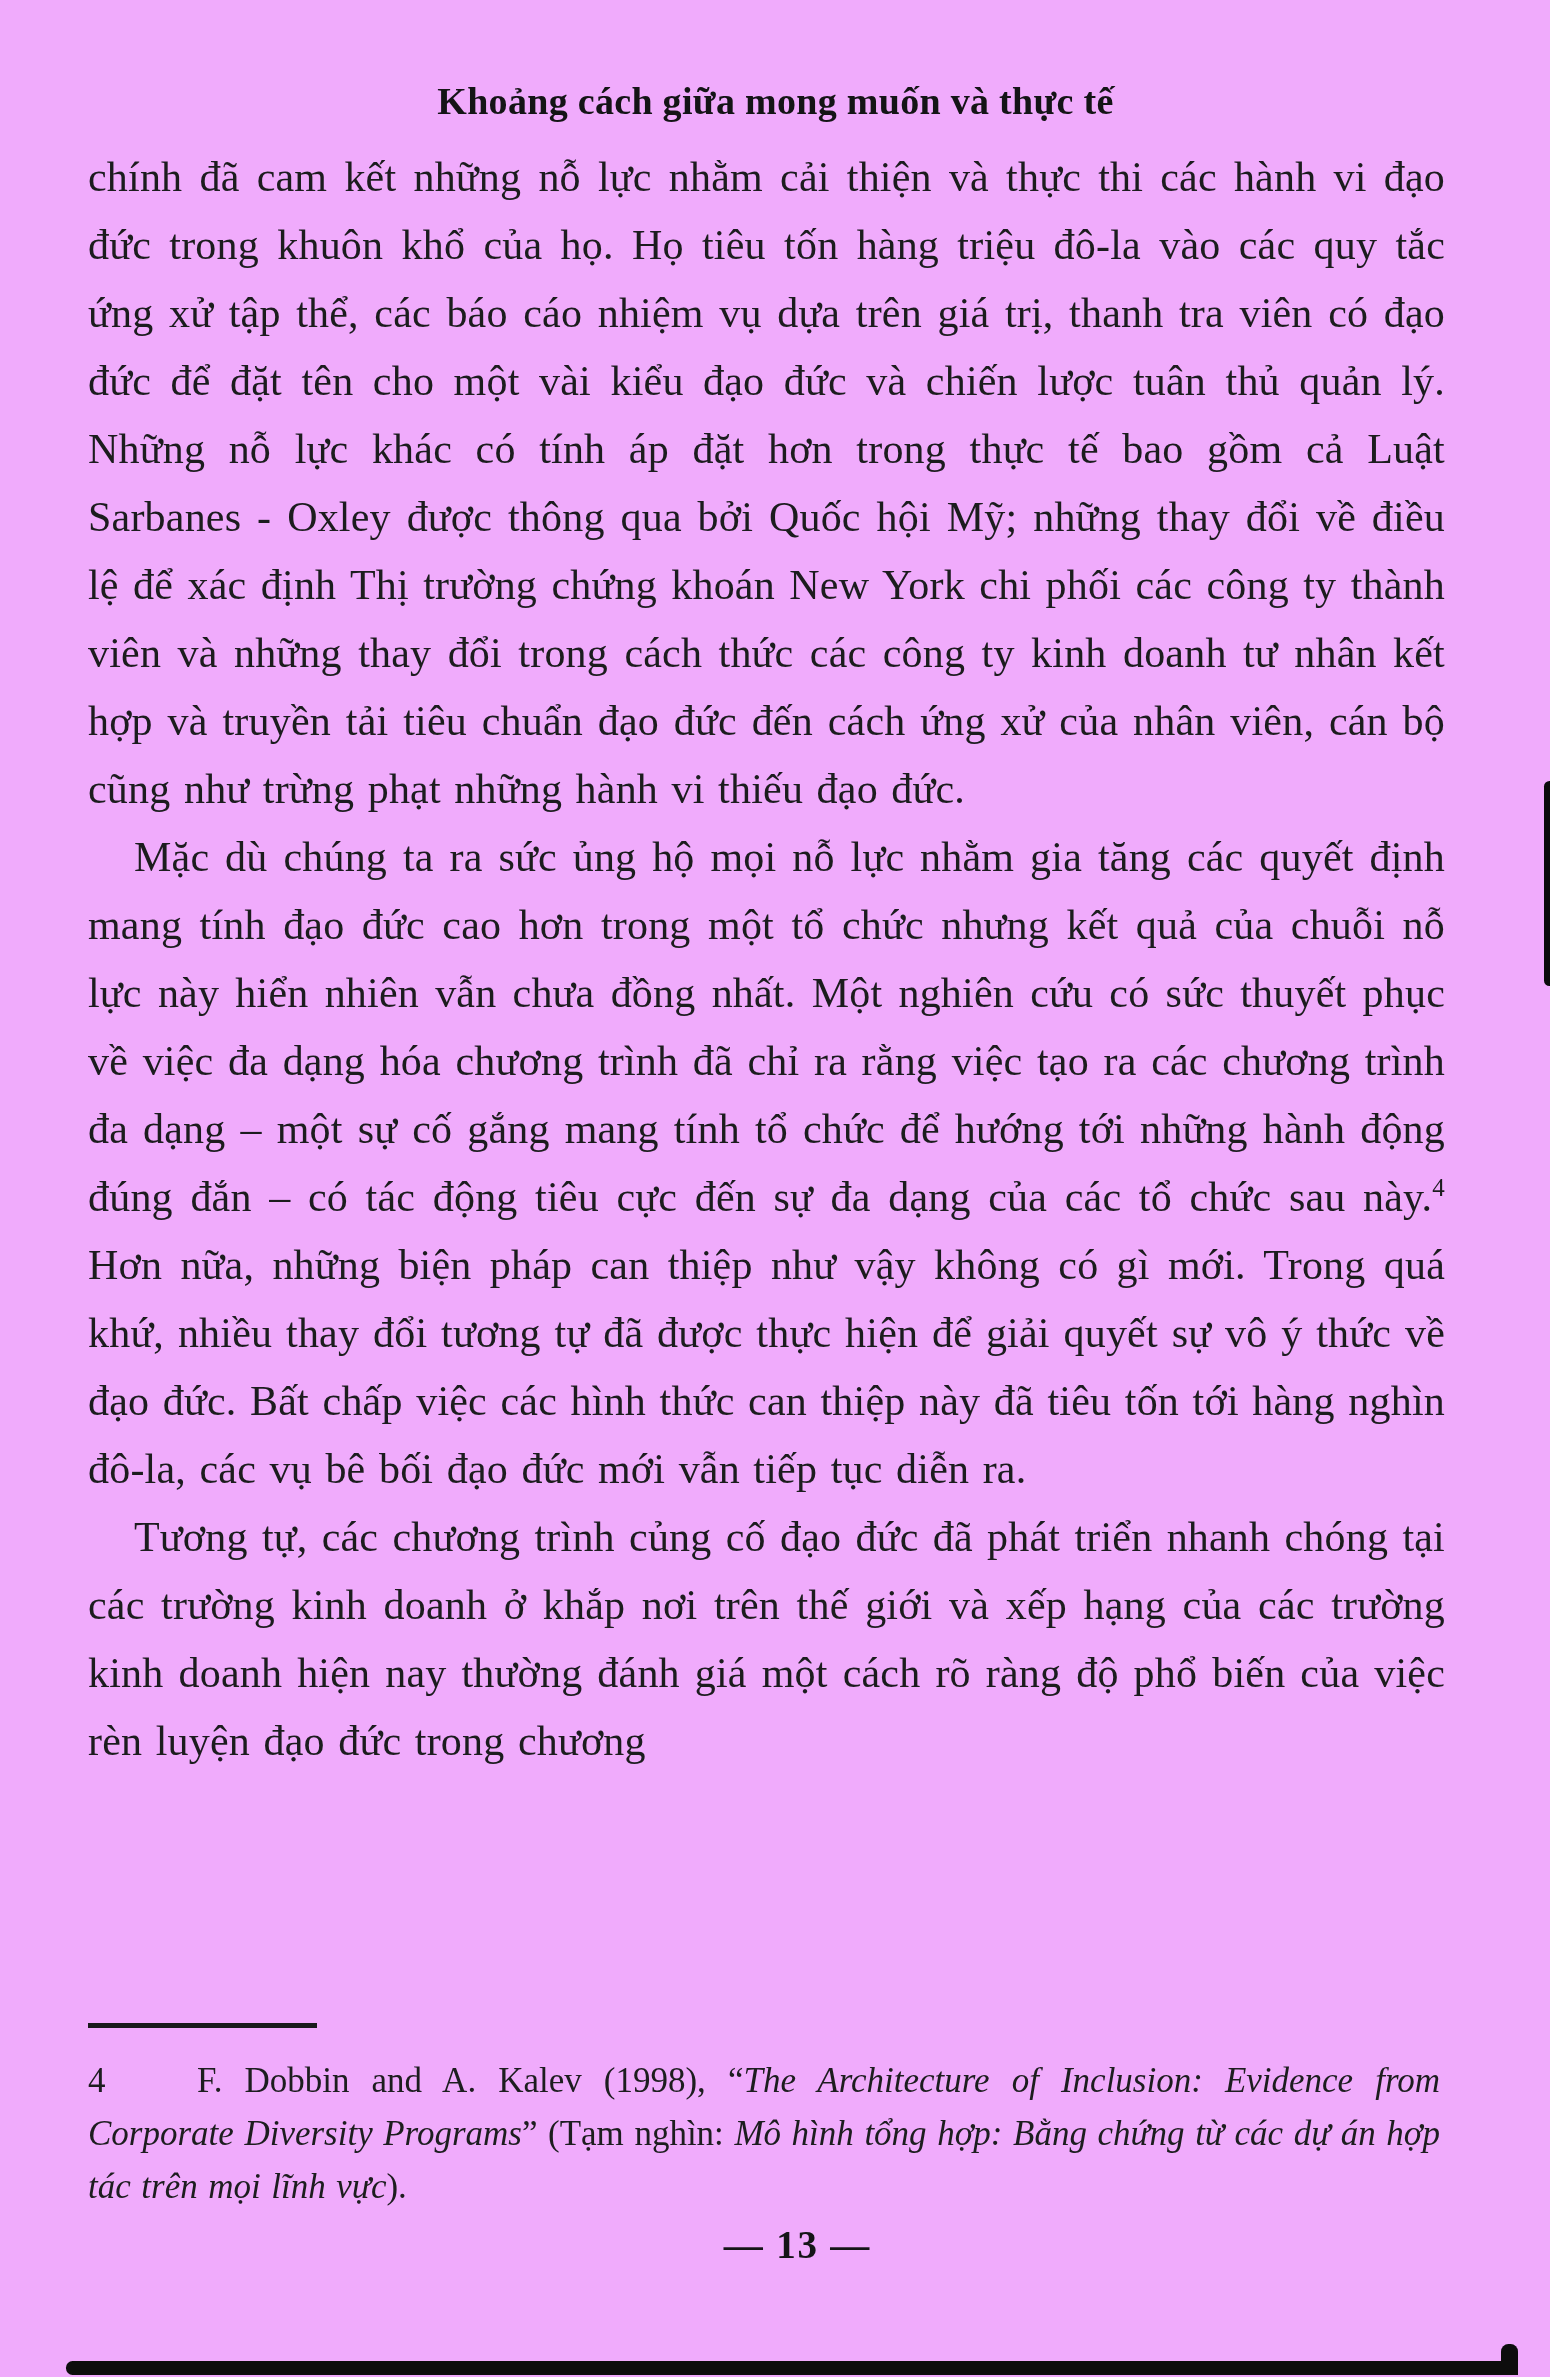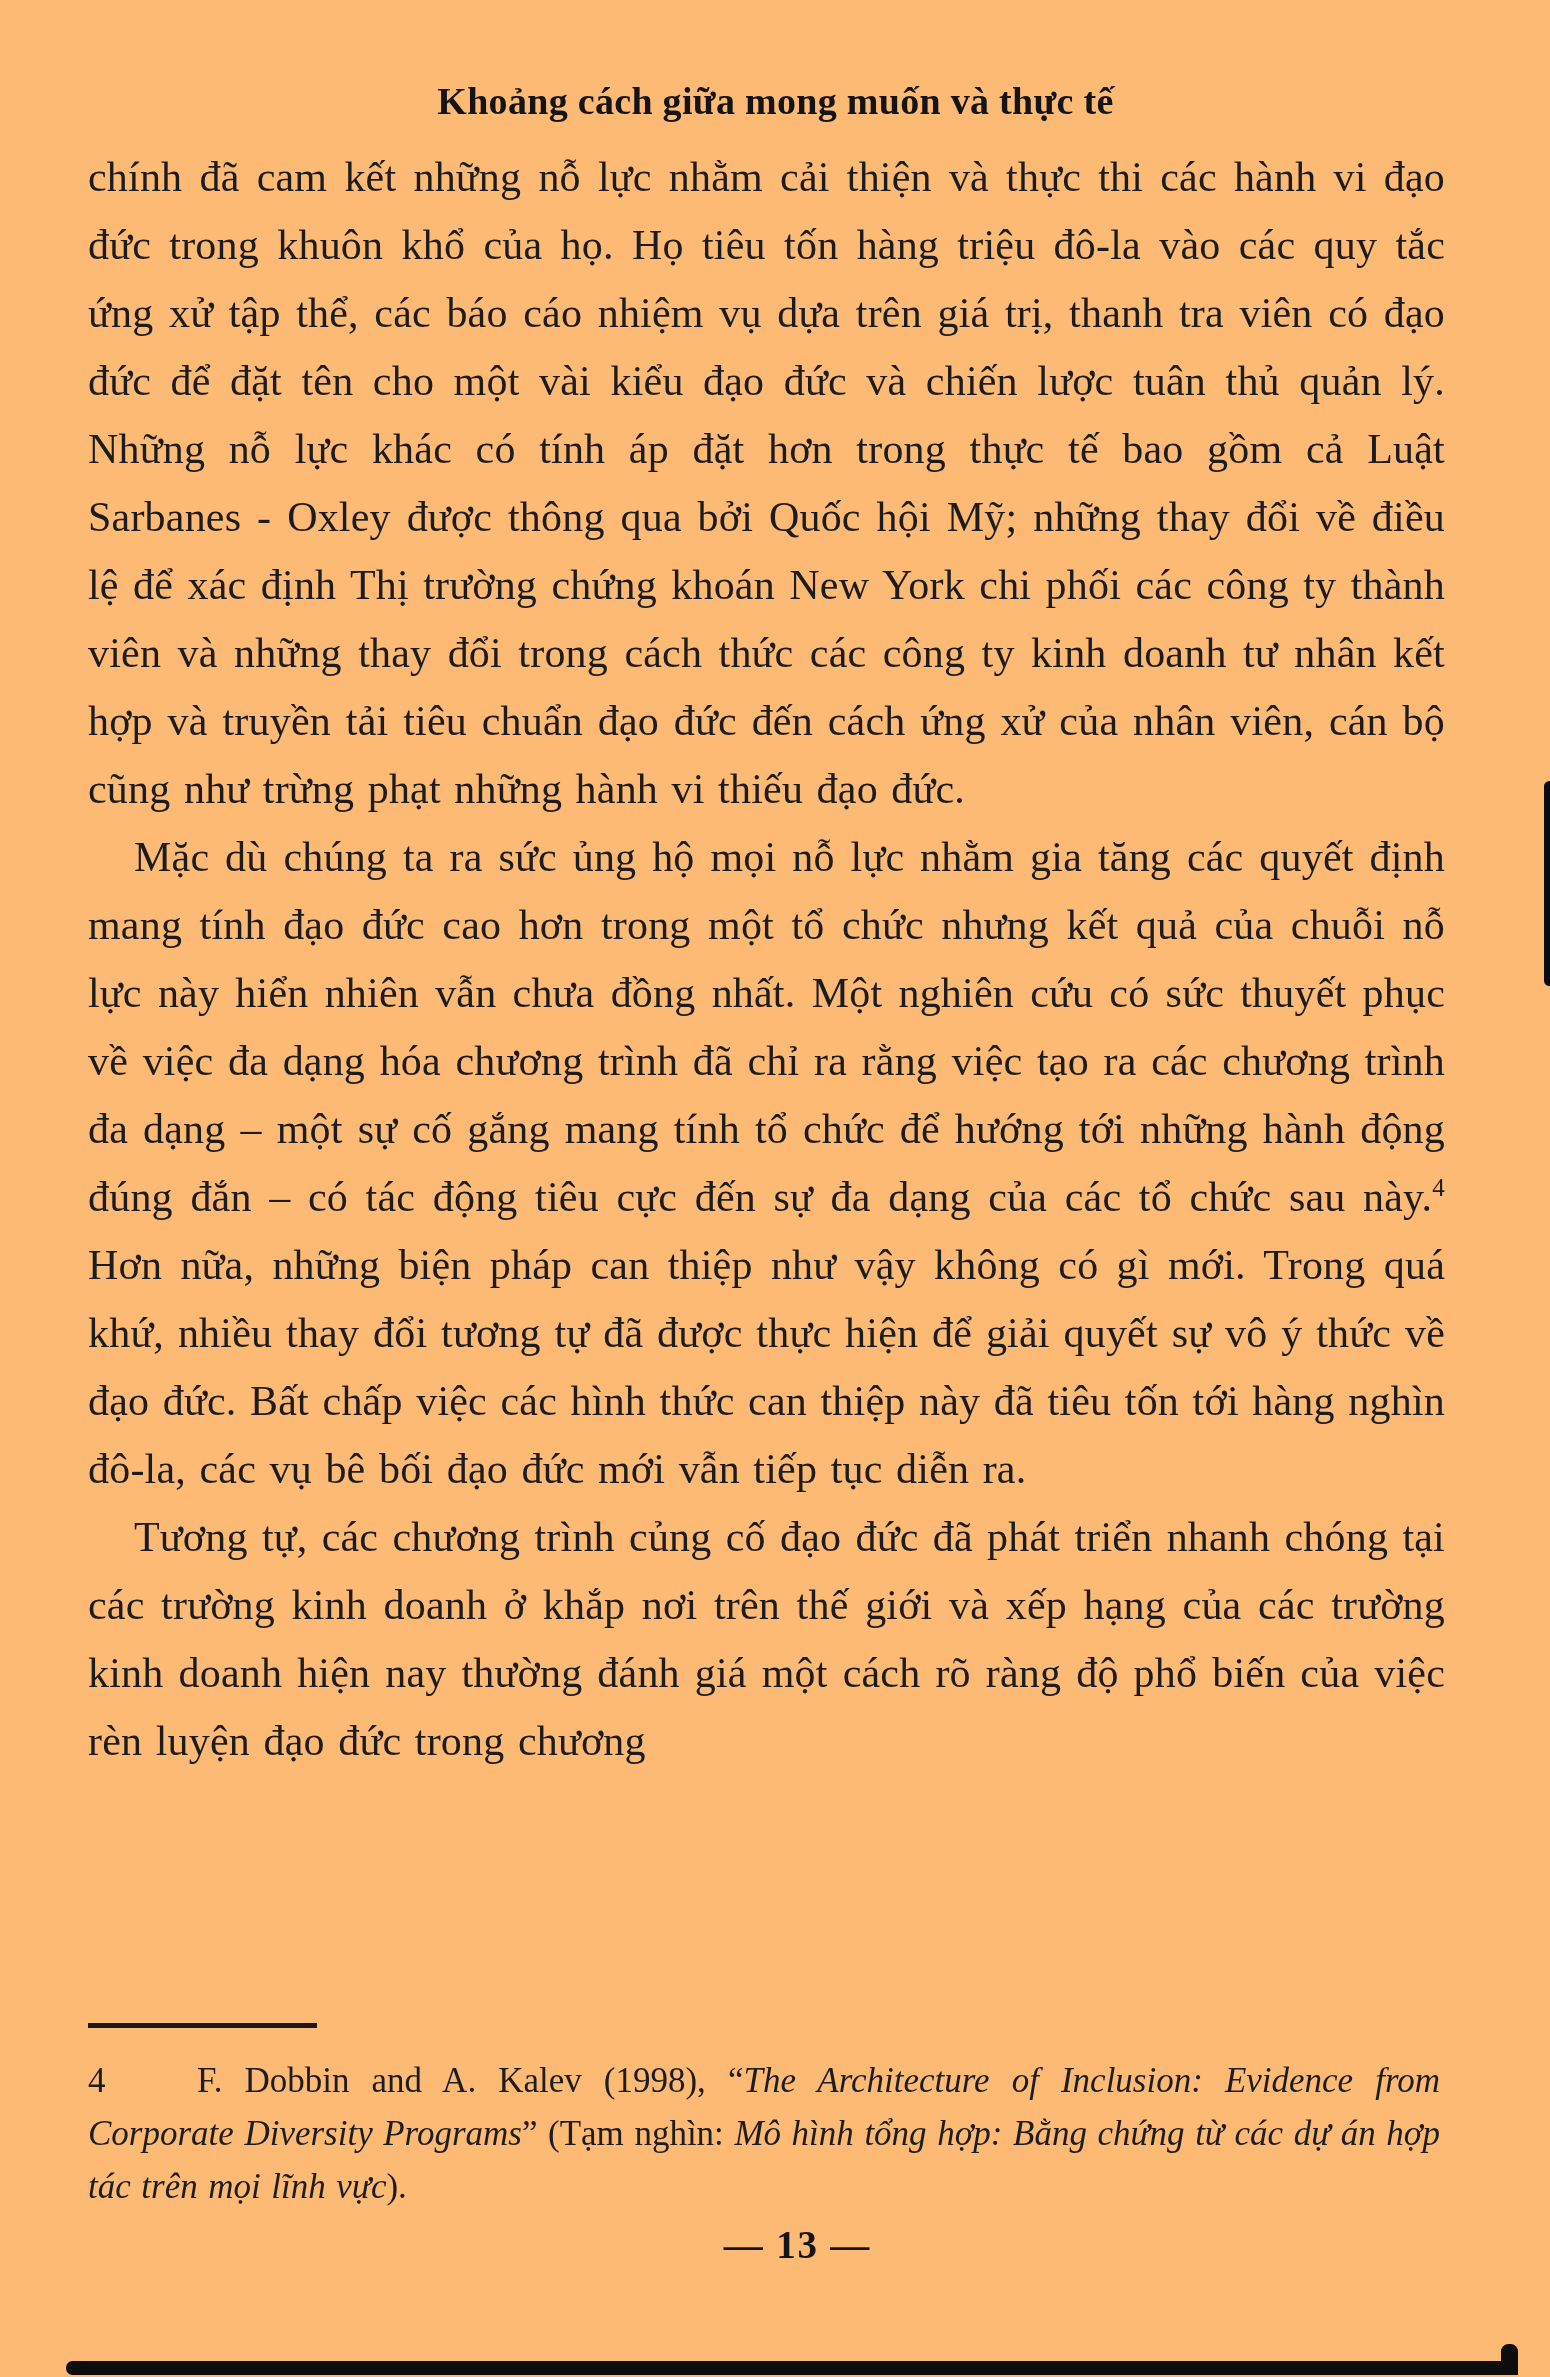--- a/index.html
+++ b/index.html
@@ -5,21 +5,21 @@
   html, body {
     margin: 0;
     padding: 0;
     background: #e8e8e6;
   }
   .scan-page {
     position: relative;
     width: 1551px;
     height: 2377px;
     margin: 0 auto;
-    background: #fdba74;
+    background: #f0abfc;
     overflow: hidden;
     font-family: "Liberation Serif", "DejaVu Serif", serif;
     color: #1c1c1e;
   }
   .running-header {
     margin-top: 79px;
     text-align: center;
     font-weight: 700;
     font-size: 38px;
     letter-spacing: 0.3px;

